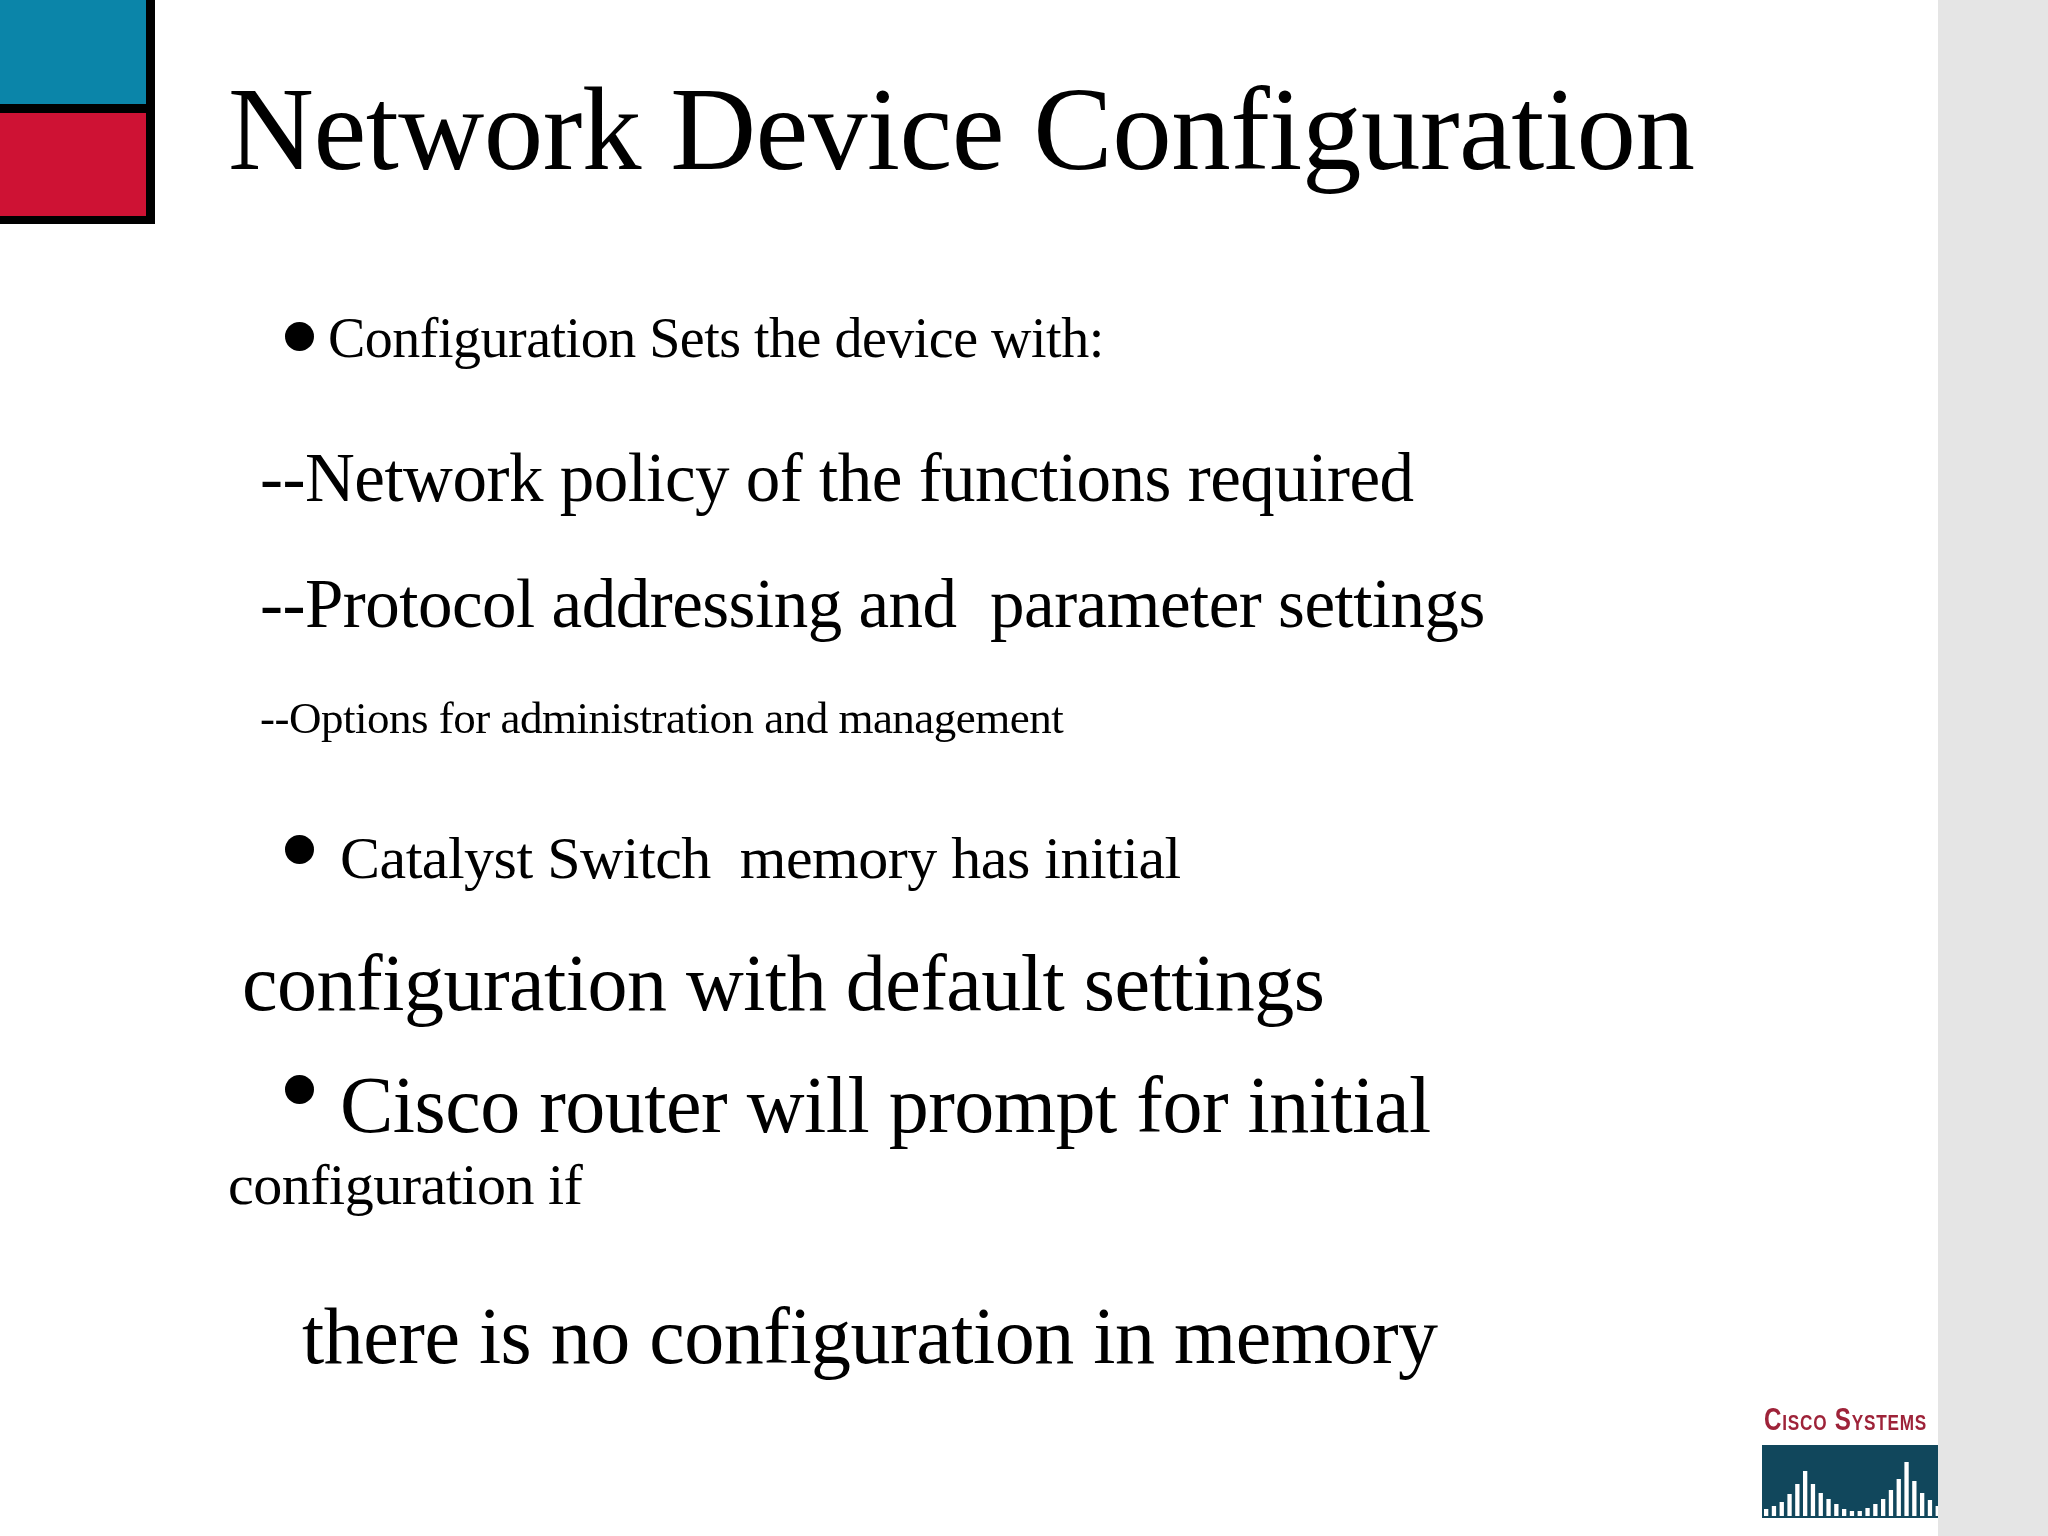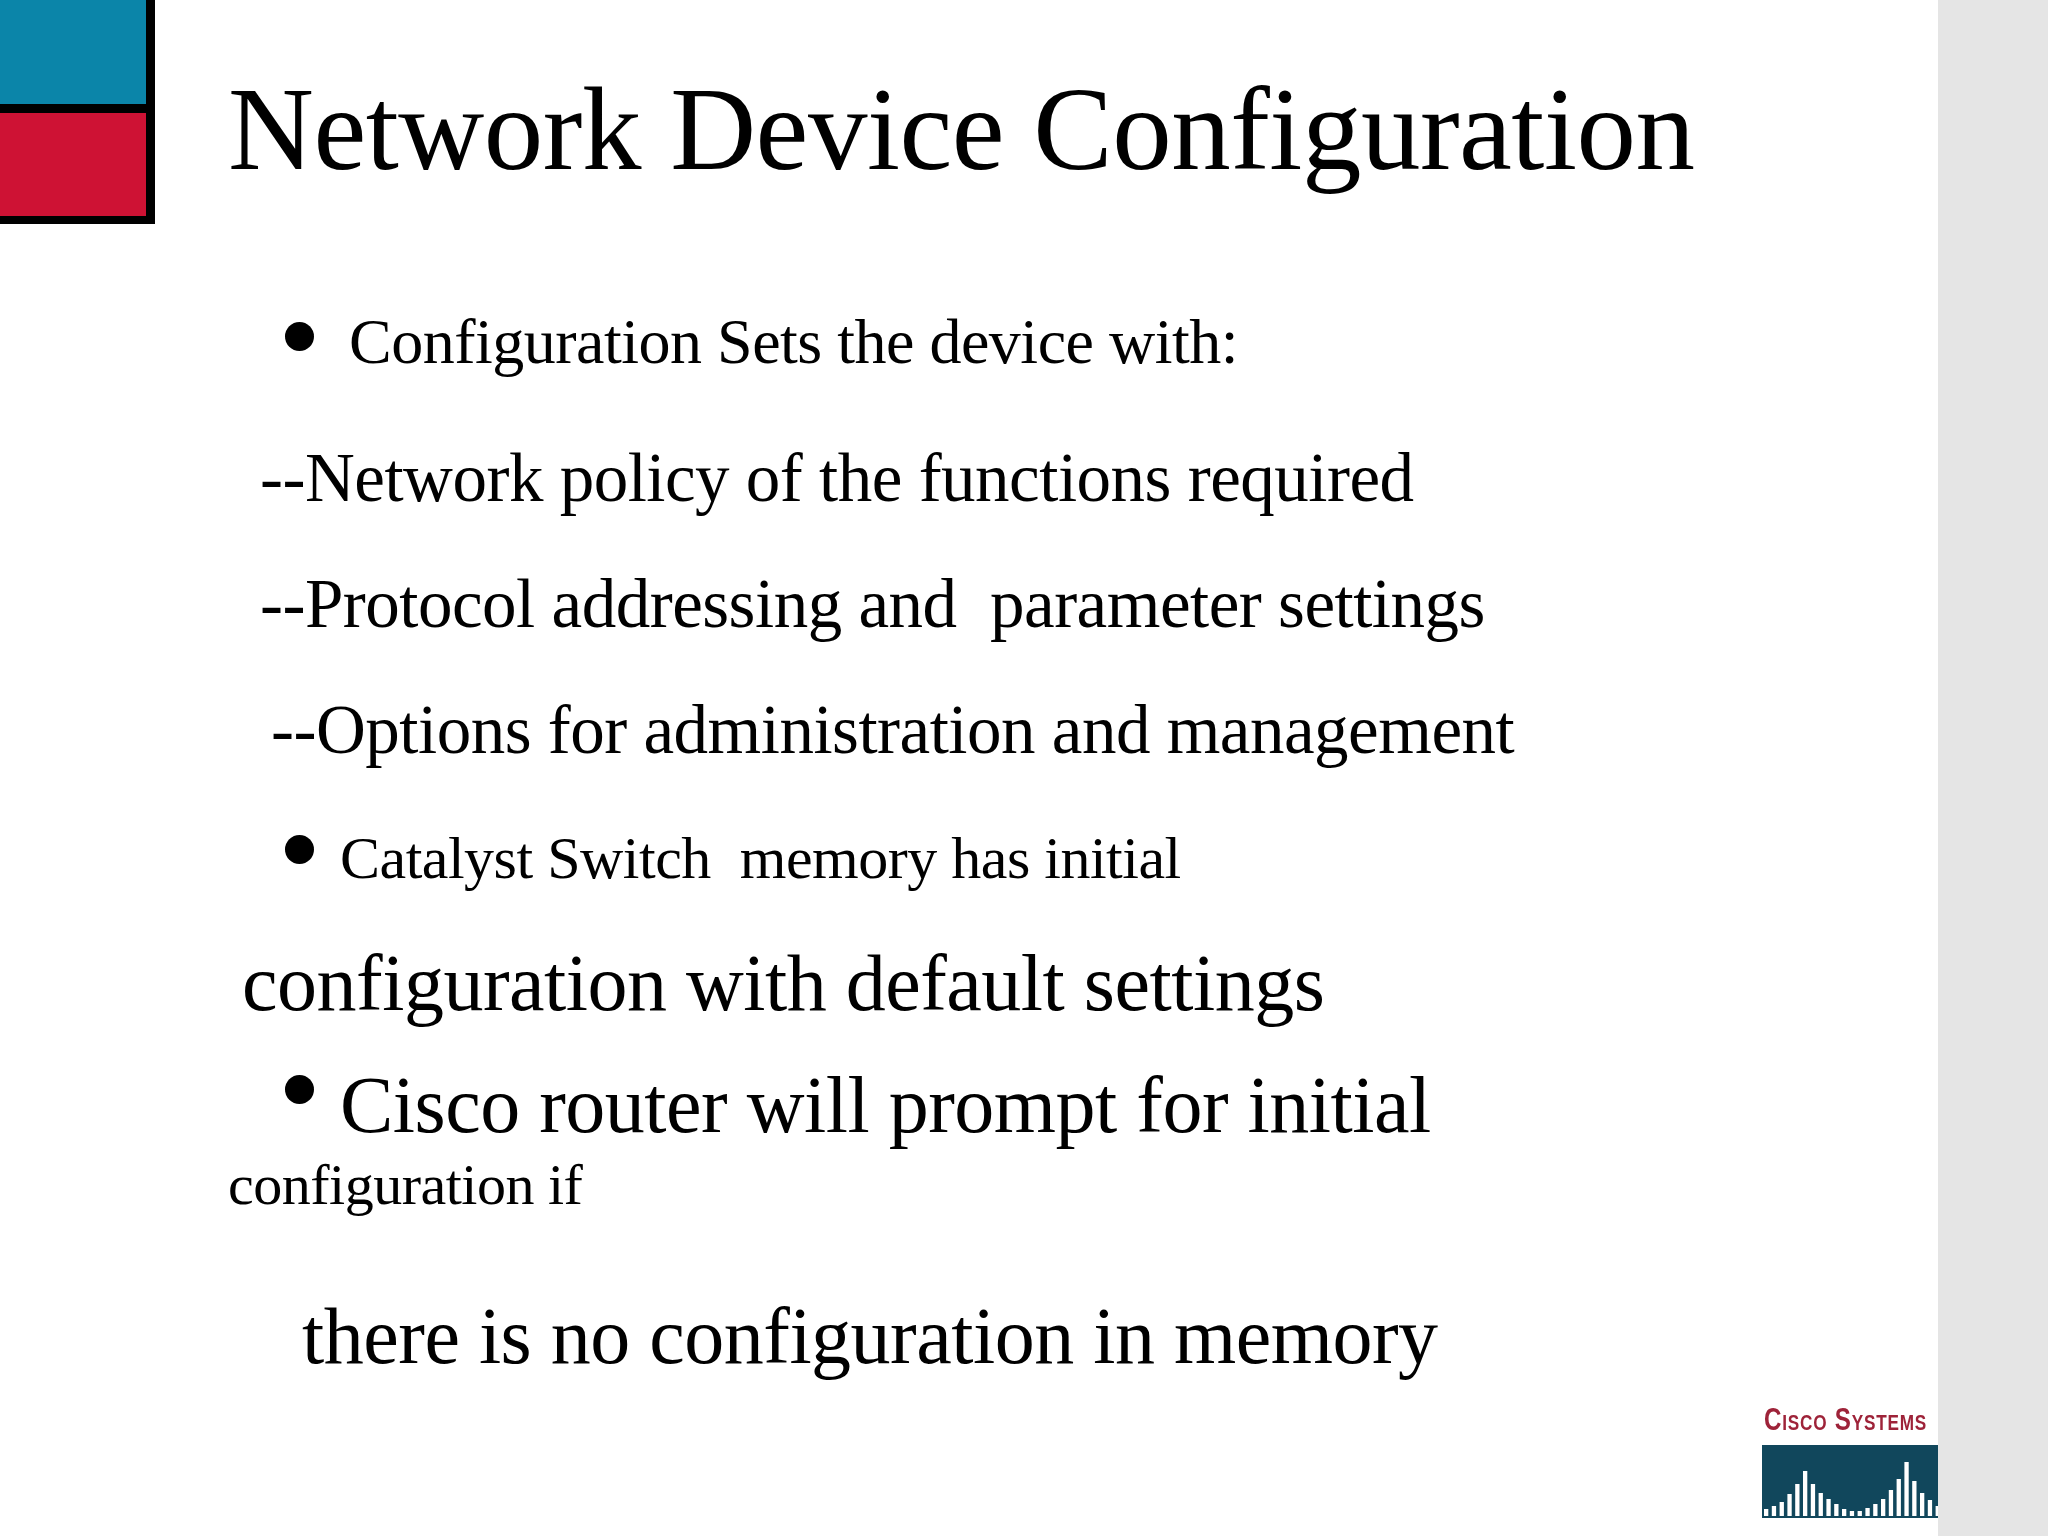--- a/index.html
+++ b/index.html
@@ -32,24 +32,24 @@
   }
 
   
   .line {
     position: absolute;
     line-height: 1;
     white-space: pre;
     letter-spacing: -0.5px;
   }
   .title   { left: 228px;  top: 70px;   font-size: 119px; }
-  .b1      { left: 349px;  top: 310px;  font-size: 64px; }
+  .b1      { left: 328px;  top: 310px;  font-size: 56px; }
   .s1      { left: 260px;  top: 444px;  font-size: 69px; }
   .s2      { left: 260px;  top: 570px;  font-size: 69px; }
-  .s3      { left: 271px;  top: 696px;  font-size: 69px; }
+  .s3      { left: 260px;  top: 696px;  font-size: 45px; }
   .b2l1    { left: 340px;  top: 828px;  font-size: 60px; }
   .b2l2    { left: 242px;  top: 943px;  font-size: 80px; }
   .b3l1    { left: 340px;  top: 1065px; font-size: 80px; }
   .b3l2    { left: 228px;  top: 1156px; font-size: 58px; }
   .closing { left: 302px;  top: 1296px; font-size: 80px; }
 
   
   .dot {
     position: absolute;
     width: 29px; height: 29px;

